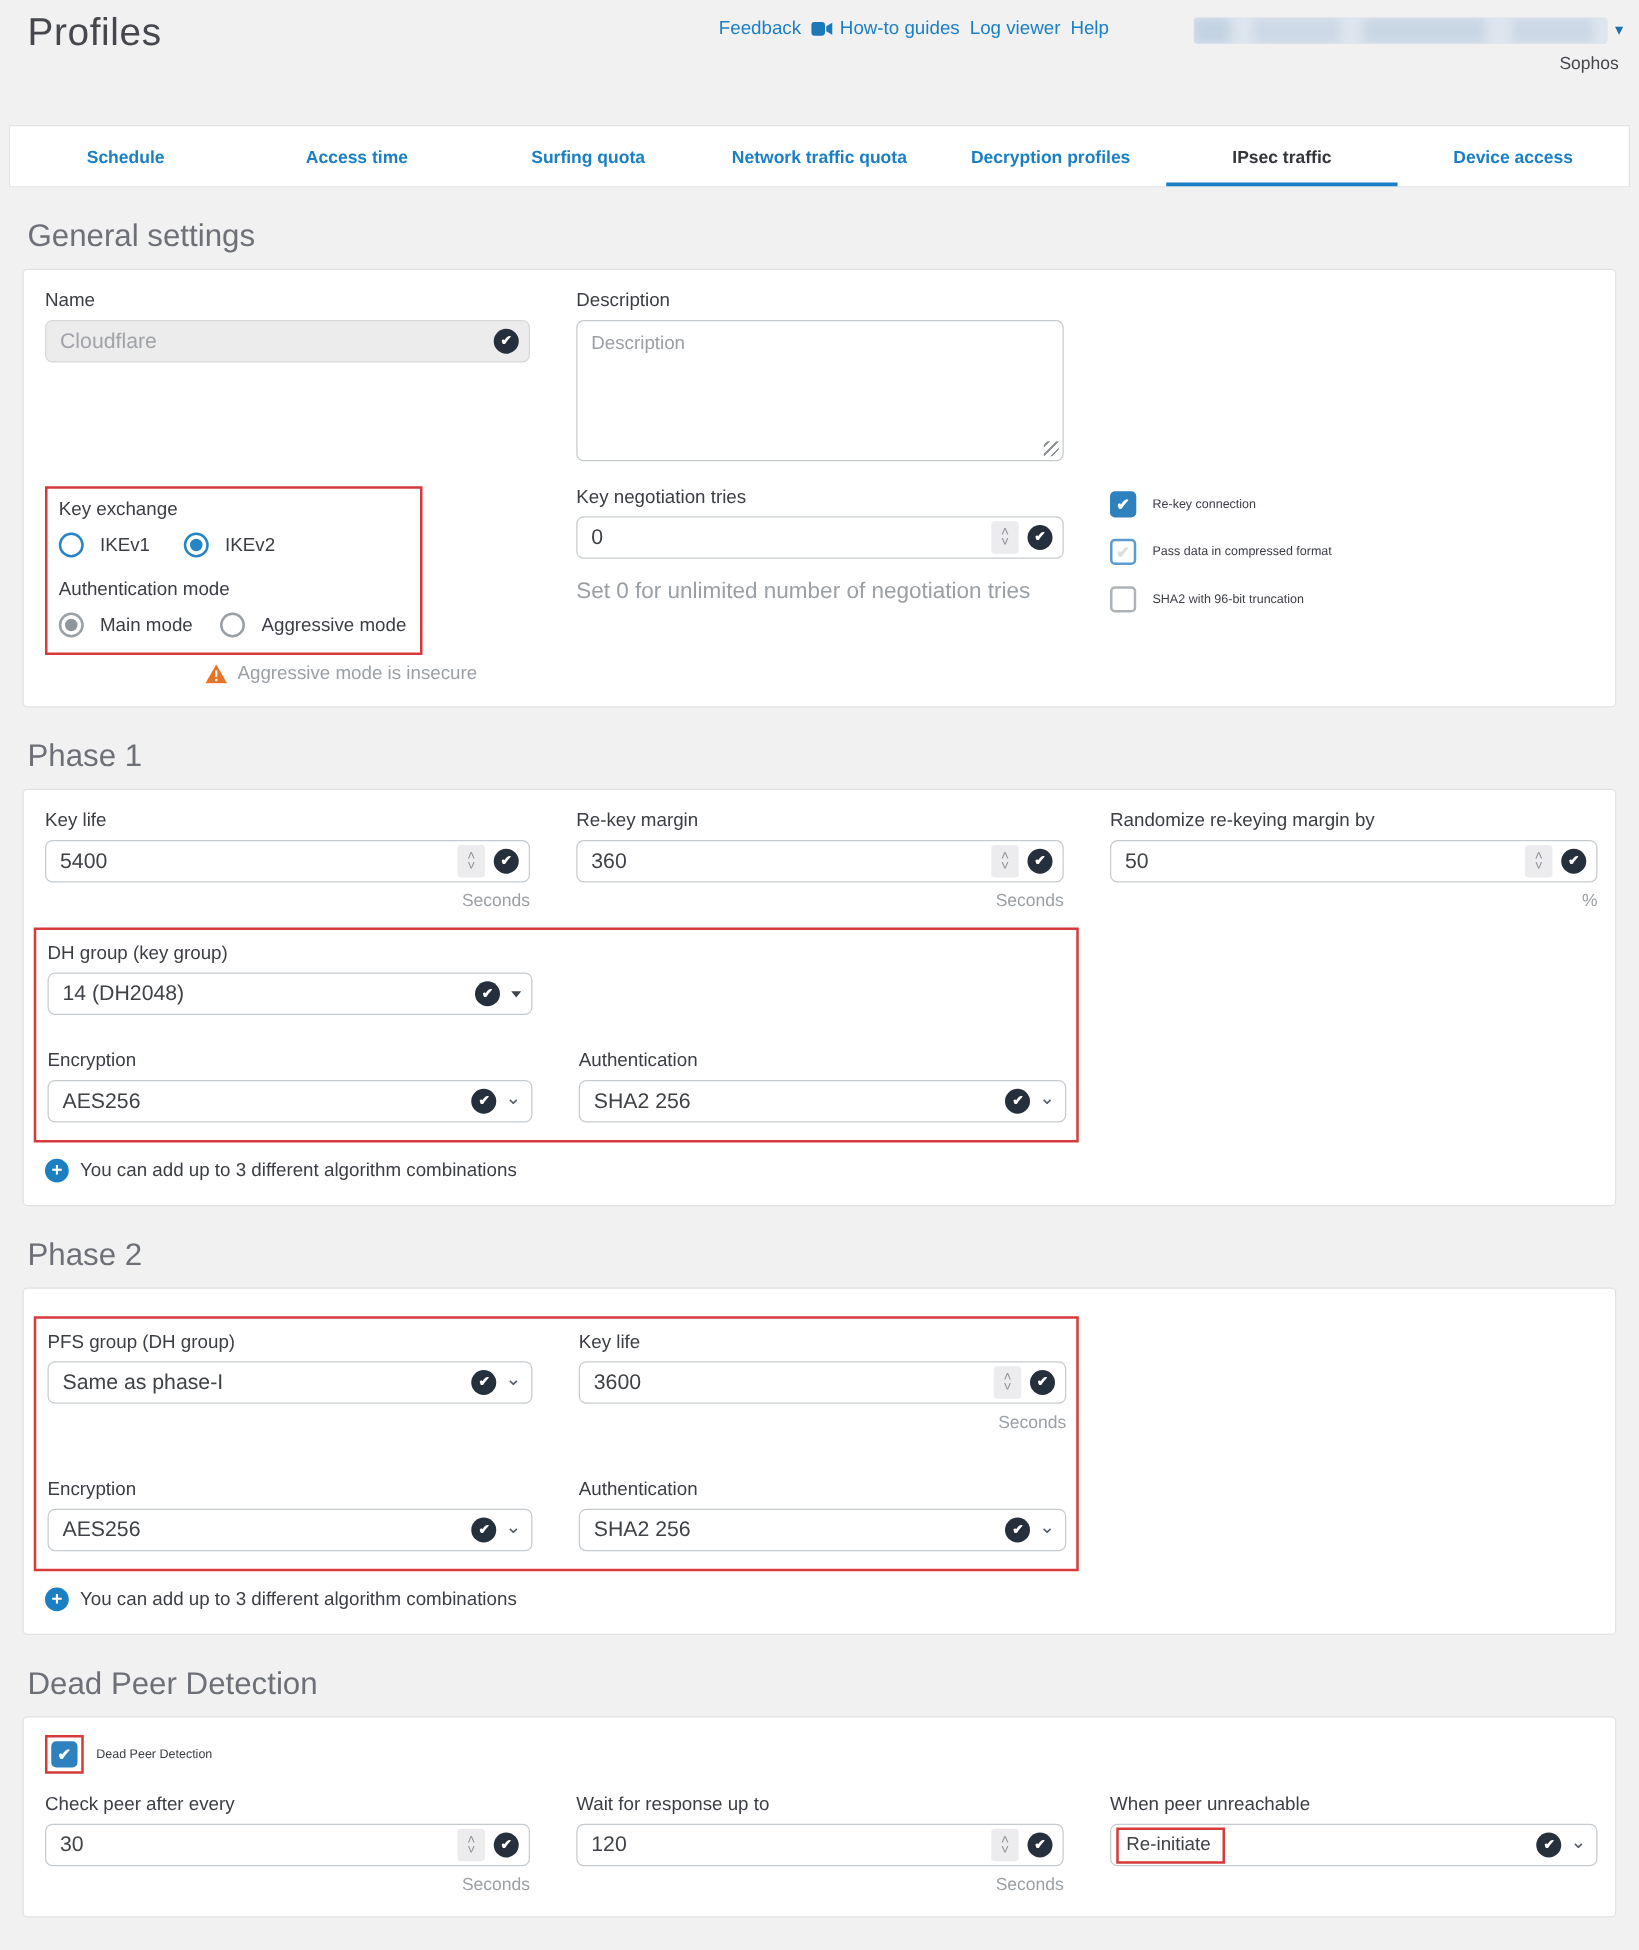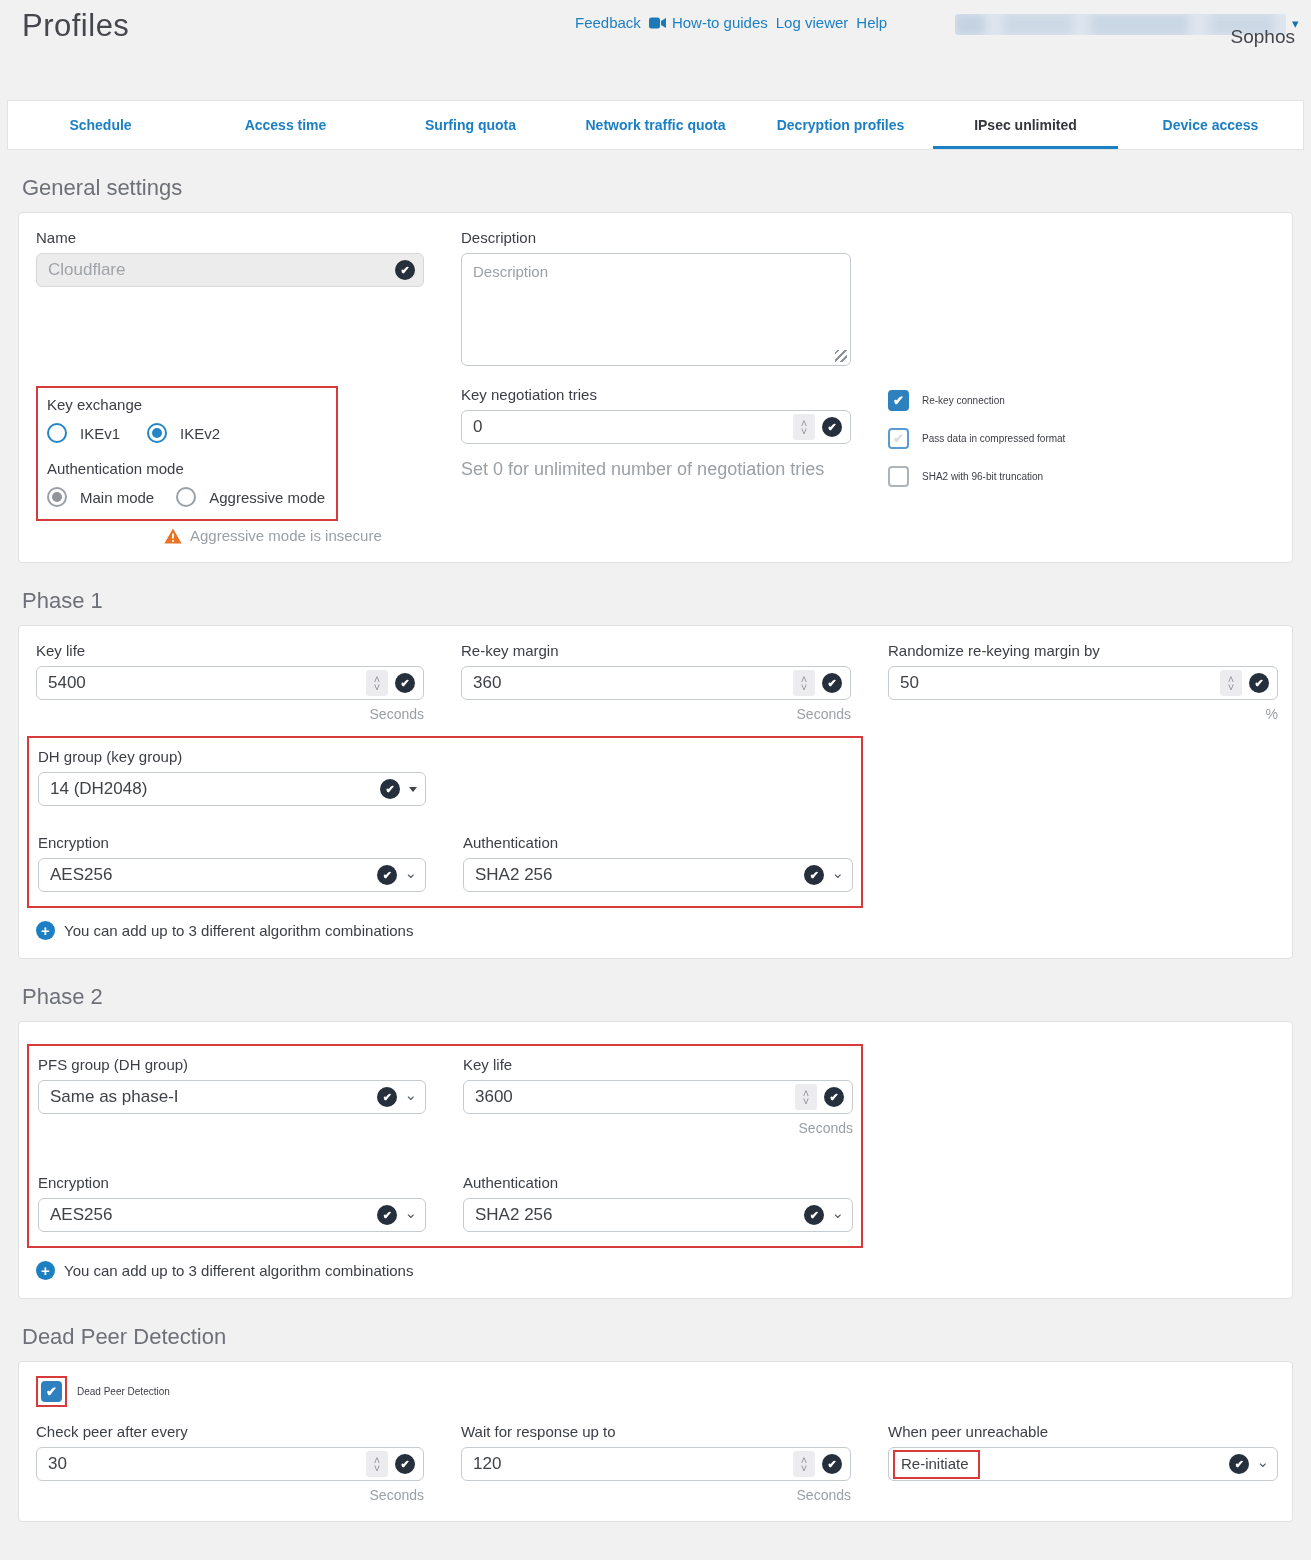--- a/index.html
+++ b/index.html
@@ -9,29 +9,29 @@
 
   
   .app-header { position:relative; height:100px; }
   .page-title { position:absolute; left:22px; top:8px; font-size:31px; font-weight:400; color:#45474d; letter-spacing:0.5px; }
   .header-links { position:absolute; top:14px; left:575px; display:flex; align-items:center; gap:8px; }
   .hlink { color:#1b7fc4; font-size:15px; text-decoration:none; cursor:pointer; white-space:nowrap; display:flex; align-items:center; gap:6px; }
   .admin-pill { position:absolute; top:14px; left:955px; width:331px; height:21px; background:#dde5ee; border-radius:3px; overflow:hidden; }
   .admin-blur { display:block; width:100%; height:100%; filter:blur(4px);
     background:linear-gradient(90deg,#c3d2e2 0 8%, #dde5ee 10% 14%, #cdd9e6 15% 35%, #dde5ee 36% 40%, #c9d6e4 42% 70%, #dde5ee 71% 76%, #ccd8e5 78% 96%, #dde5ee 97%); }
   .admin-caret { position:absolute; top:17px; left:1292px; color:#1b6fae; font-size:13px; line-height:1; }
-  .brand { position:absolute; top:26px; right:16px; font-size:19px; color:#43454b; }
+  .brand { position:absolute; top:42px; right:16px; font-size:14px; color:#43454b; }
 
   
   .tabbar { margin:0 7px; height:50px; background:#ffffff; border:1px solid #e2e3e5; display:flex; }
   .tab { flex:1; display:flex; align-items:center; justify-content:center; font-size:14px; font-weight:700; color:#1b7fc4; cursor:pointer; border-bottom:3px solid transparent; padding-top:2px; }
   .tab.active { color:#33363b; border-bottom-color:#1b7fc4; }
 
   
-  .section-title { margin:25px 0 11px 22px; font-size:22px; font-weight:400; color:#6d7076; }
+  .section-title { margin:25px 0 11px 22px; font-size:25px; font-weight:400; color:#6d7076; }
   .card { margin:0 18px; background:#fff; border:1px solid #dfe1e3; border-radius:4px; padding:16px 17px 18px 17px; position:relative; }
   .grid3 { display:grid; grid-template-columns:388px 390px 390px; column-gap:37px; }
   .flabel { display:block; font-size:15px; color:#3b3e44; margin-bottom:7px; }
 
   
   .field { height:34px; background:#fff; border:1px solid #c6cbd0; border-radius:6px; display:flex; align-items:center; padding:0 8px 0 11px; gap:7px; }
   .field .val { flex:1; font-size:17px; color:#3f4246; white-space:nowrap; overflow:hidden; }
   .field.disabled { background:#ececec; border-color:#d6d8da; }
   .field.disabled .val { color:#a0a3a7; }
   .check-badge { width:20px; height:20px; min-width:20px; border-radius:50%; background:#25303c; color:#fff; font-size:11px; font-weight:700; display:flex; align-items:center; justify-content:center; line-height:1; }
@@ -112,21 +112,21 @@
     <span class="admin-caret">▾</span>
     <div class="brand">Sophos</div>
   </div>
 
   <div class="tabbar">
     <div class="tab">Schedule</div>
     <div class="tab">Access time</div>
     <div class="tab">Surfing quota</div>
     <div class="tab">Network traffic quota</div>
     <div class="tab">Decryption profiles</div>
-    <div class="tab active">IPsec unlimited</div>
+    <div class="tab active">IPsec traffic</div>
     <div class="tab">Device access</div>
   </div>
 
   <div class="section-title">General settings</div>
 
   <div class="card">
     <div class="grid3">
       <div>
         <span class="flabel">Name</span>
         <div class="field disabled" style="height:34px;">

